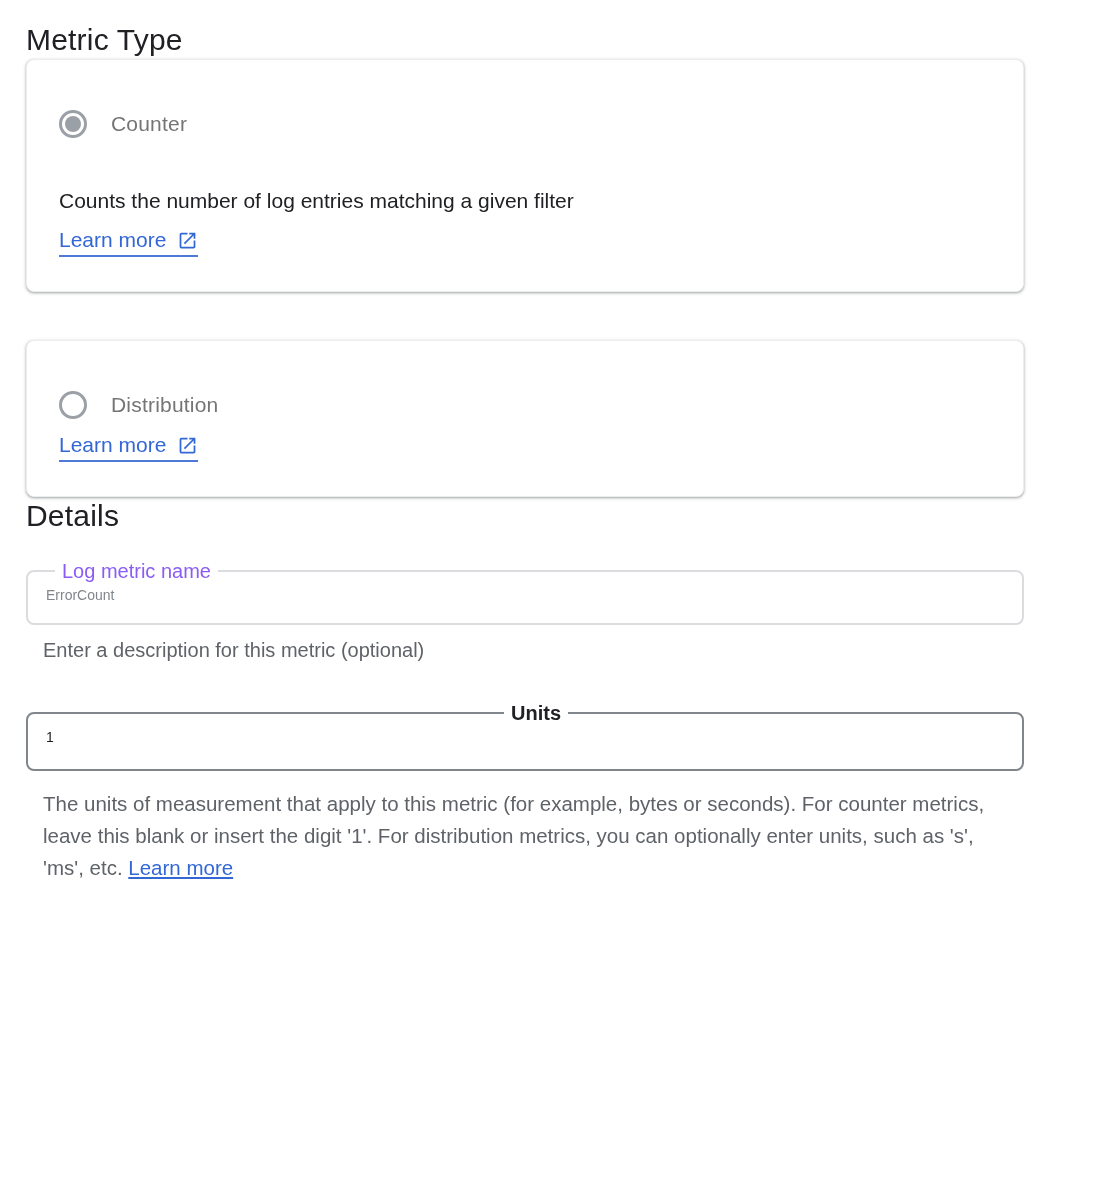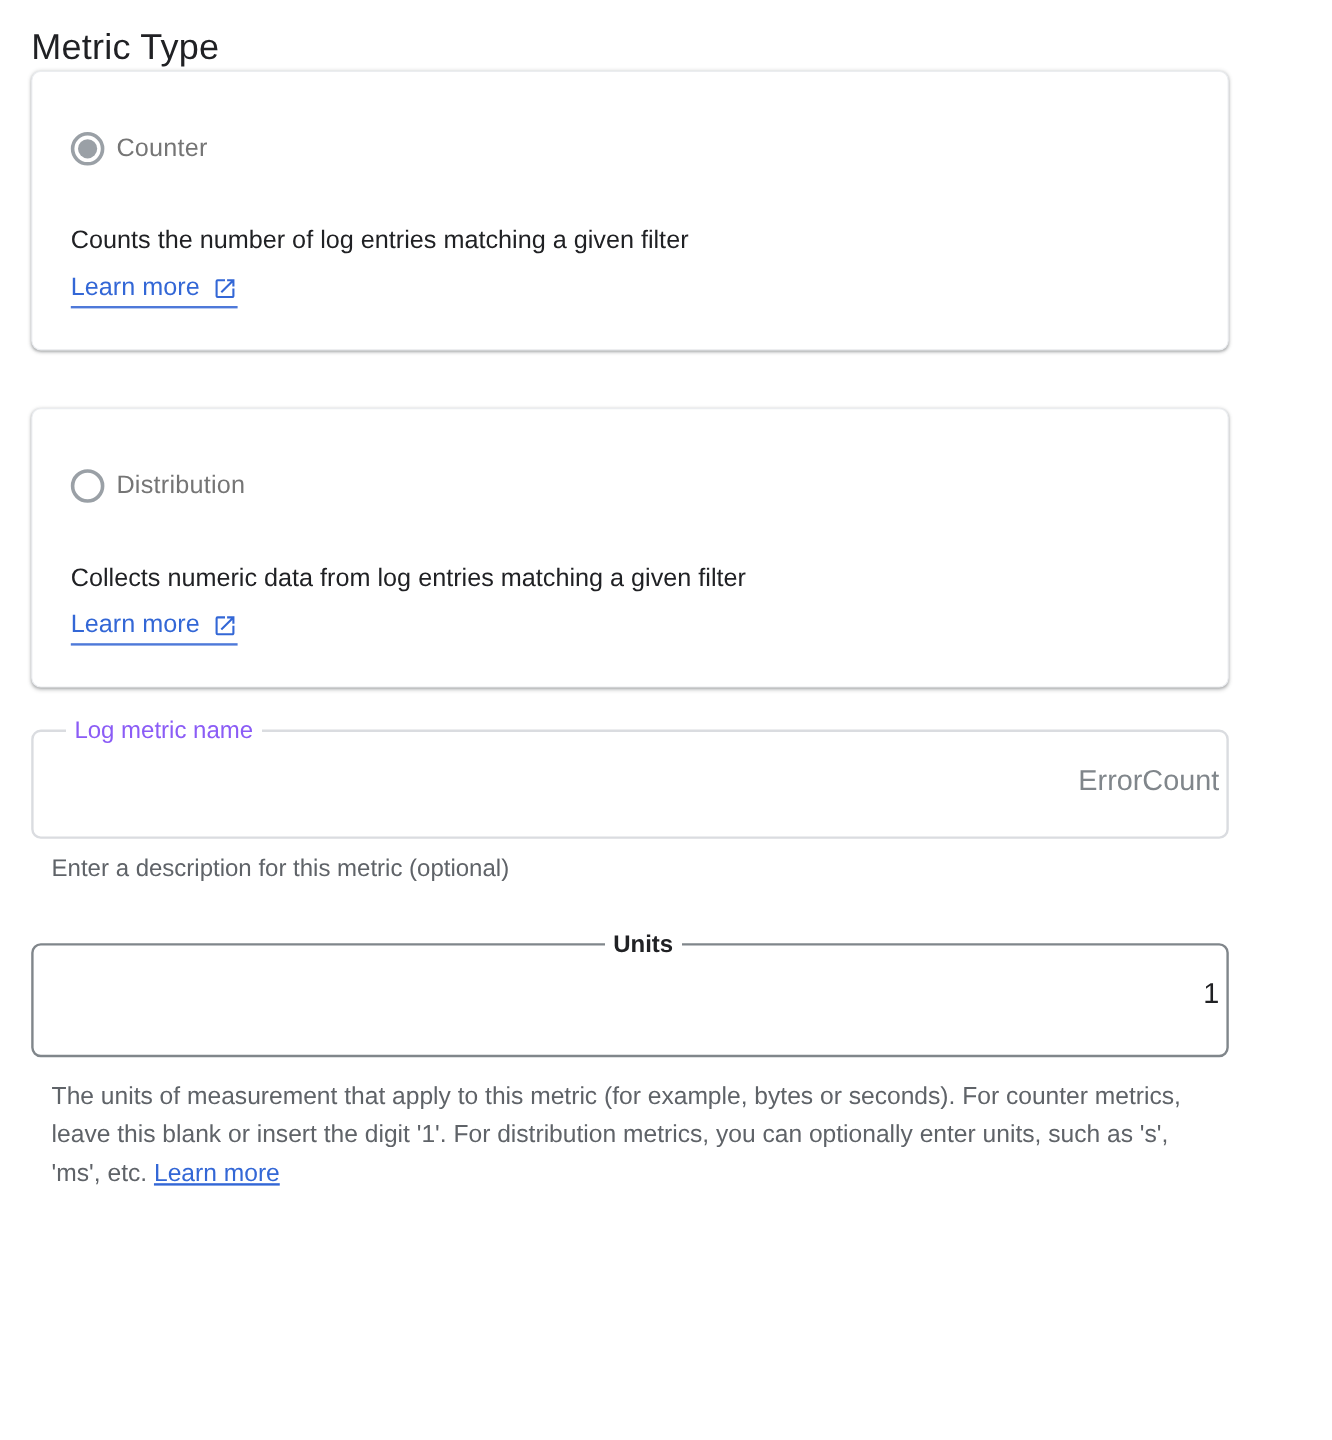--- a/index.html
+++ b/index.html
@@ -31,21 +31,21 @@
     background: #fff;
     border: 1px solid #ebedf0;
     border-radius: 8px;
     box-shadow: 0 1px 2px rgba(60,64,67,0.30), 0 1px 3px 1px rgba(60,64,67,0.15);
     padding: 50px 32px 34px 32px;
   }
   .card + .card { margin-top: 48px; }
   .radio-row {
     display: flex;
     align-items: center;
-    gap: 10px;
+    gap: 24px;
   }
   .radio {
     width: 28px; height: 28px;
     border: 3px solid #9aa0a6;
     border-radius: 50%;
     position: relative;
     flex: none;
   }
   .radio.selected::after {
     content: "";
@@ -98,23 +98,22 @@
     margin-left: 11px;
   }
   legend.gray-label { color: #8b5cf6; font-weight: 400; }
   legend.bold-label { color: #202124; font-weight: 700; text-align: center; }
   .field-input {
     width: 100%;
     border: none;
     outline: none;
     background: transparent;
     font-family: "Liberation Sans", sans-serif;
-    font-size: 24px;
-    margin: 12px;
-    text-align: right;
+    font-size: 14px;
+    margin: 0;
   }
   .name-input  { color: #80868b; padding: 6px 2px 20px 2px; }
   .units-input { color: #202124; padding: 6px 2px 24px 2px; }
 
   .description-input {
     margin-top: 60px;
     width: 100%;
     height: 69px;
     border: 2px solid #80868b;
     border-radius: 8px;
@@ -168,31 +167,31 @@
         </svg>
       </span>
     </a>
   </div>
 
   <div class="card">
     <div class="radio-row">
       <span class="radio"></span>
       <span class="option-label">Distribution</span>
     </div>
-    <div class="card-desc">Collects numeric data from log entries matching a given filter</div>
     <a class="learn-more">
       <span>Learn more</span>
       <span>
         <svg width="21" height="21" viewBox="0 0 24 24" fill="#3367d6">
           <path d="M19 19H5V5h7V3H5a2 2 0 0 0-2 2v14a2 2 0 0 0 2 2h14c1.1 0 2-.9 2-2v-7h-2v7zM14 3v2h3.59l-9.83 9.83 1.41 1.41L19 6.41V10h2V3h-7z"></path>
         </svg>
       </span>
     </a>
   </div>
 
+  <h1 class="section-heading details-heading">Details</h1>
 
   <fieldset class="outlined disabled-field">
     <legend class="gray-label">Log metric name</legend>
     <input class="field-input name-input" type="text" readonly="" value="ErrorCount" style="">
   </fieldset>
 
   <div class="helper-text">Enter a description for this metric (optional)</div>
 
   <fieldset class="outlined units-field">
     <legend class="bold-label">Units</legend>

